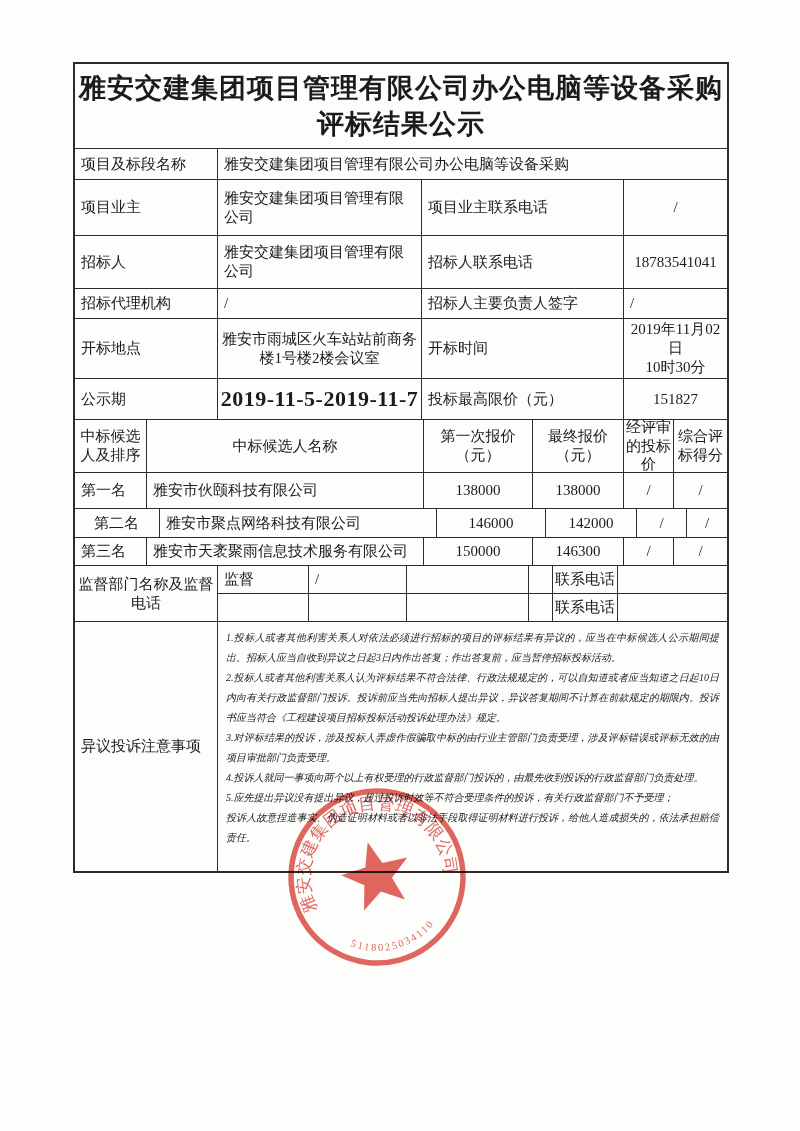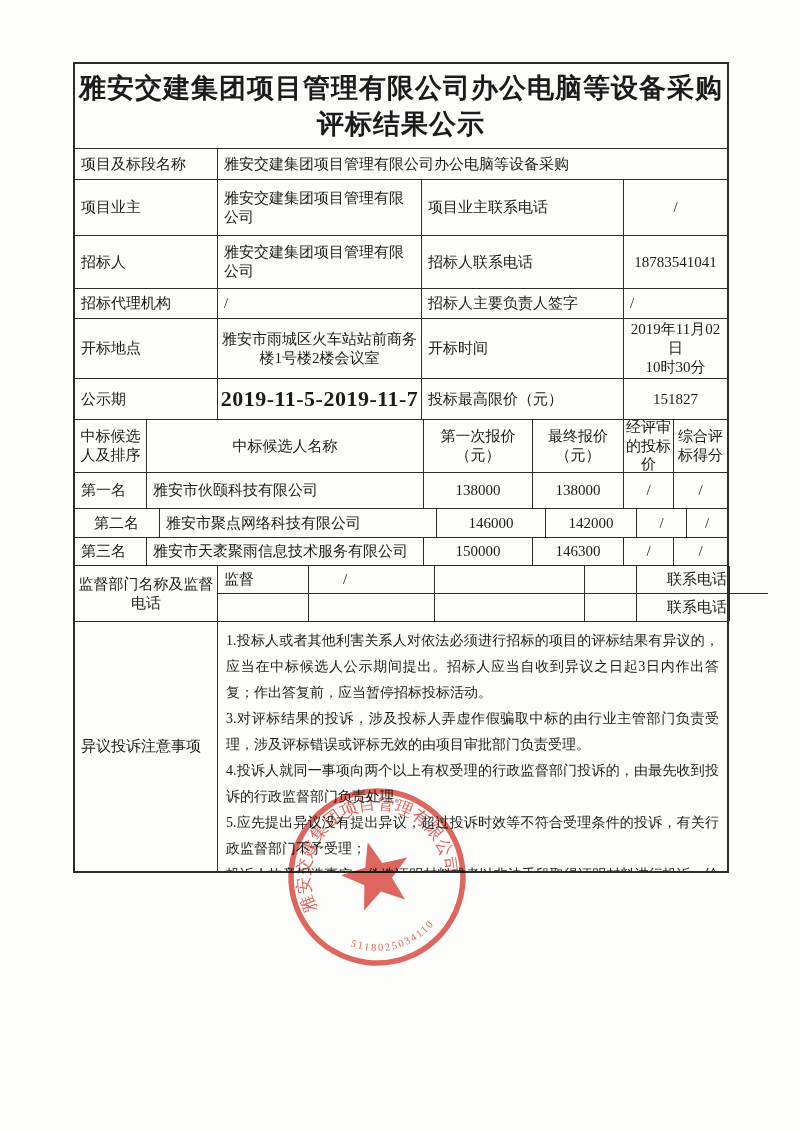--- a/index.html
+++ b/index.html
@@ -39,25 +39,25 @@
   .h-chead{height:53px;} .h36{height:36px;} .h29{height:29px;padding-left:13px;} .h28{height:28px;}
   .h-sup{height:56px;} .h-notice{height:249px;} .h-sign{height:37px;}
 
   .title-cell {
     flex:1; display:flex; flex-direction:column; justify-content:center; align-items:center;
     font-size:27px; font-weight:700; letter-spacing:1px; line-height:1.35;
   }
   .dates { font-weight:700; font-size:22px; letter-spacing:.5px; }
   .chead .cell { font-size:15px; }
   .subcol { flex:1 1 auto; display:flex; flex-direction:column; }
-  .subrow { flex:1 1 auto; display:flex;gap:28px; }
+  .subrow { flex:1 1 auto; display:flex; }
   .subrow:first-child { border-bottom:1px solid var(--line); }
   .subrow .cell { font-size:15px; }
   .notice-body { flex:1 1 auto; display:block; padding:6px 8px 2px 8px; align-self:stretch; }
-  .notice-body p { font-size:14px; line-height:26px; text-align:justify; }
+  .notice-body p { font-size:10px; line-height:20px; text-align:justify;font-style:italic; }
   .sign-cell { font-size:15px; align-items:center; }
 
   .stamp {
     position:absolute; left:282px; top:782px; width:190px; height:190px;
     transform:rotate(-15deg); opacity:.82; mix-blend-mode:multiply; pointer-events:none;
   }
   .stamp text { fill:var(--stamp-color); }
   .stamp .ring { stroke:var(--stamp-color); fill:none; stroke-width:5.5px; }
   .stamp .star { fill:var(--stamp-color); }
 </style>
@@ -179,20 +179,21 @@
           <div class="cell l grow"></div>
         </div>
       </div>
     </div>
 
     <div class="row h-notice">
       <div class="cell l w143">异议投诉注意事项</div>
       <div class="cell notice-body">
         <div>
           <p>1.投标人或者其他利害关系人对依法必须进行招标的项目的评标结果有异议的，应当在中标候选人公示期间提出。招标人应当自收到异议之日起3日内作出答复；作出答复前，应当暂停招标投标活动。</p>
+          <p>2.投标人或者其他利害关系人认为评标结果不符合法律、行政法规规定的，可以自知道或者应当知道之日起10日内向有关行政监督部门投诉。投诉前应当先向招标人提出异议，异议答复期间不计算在前款规定的期限内。投诉书应当符合《工程建设项目招标投标活动投诉处理办法》规定。</p>
           <p>3.对评标结果的投诉，涉及投标人弄虚作假骗取中标的由行业主管部门负责受理，涉及评标错误或评标无效的由项目审批部门负责受理。</p>
           <p>4.投诉人就同一事项向两个以上有权受理的行政监督部门投诉的，由最先收到投诉的行政监督部门负责处理。</p>
           <p>5.应先提出异议没有提出异议，超过投诉时效等不符合受理条件的投诉，有关行政监督部门不予受理；</p>
           <p>投诉人故意捏造事实、伪造证明材料或者以非法手段取得证明材料进行投诉，给他人造成损失的，依法承担赔偿责任。</p>
         </div>
       </div>
     </div>
 
 
   </div>

